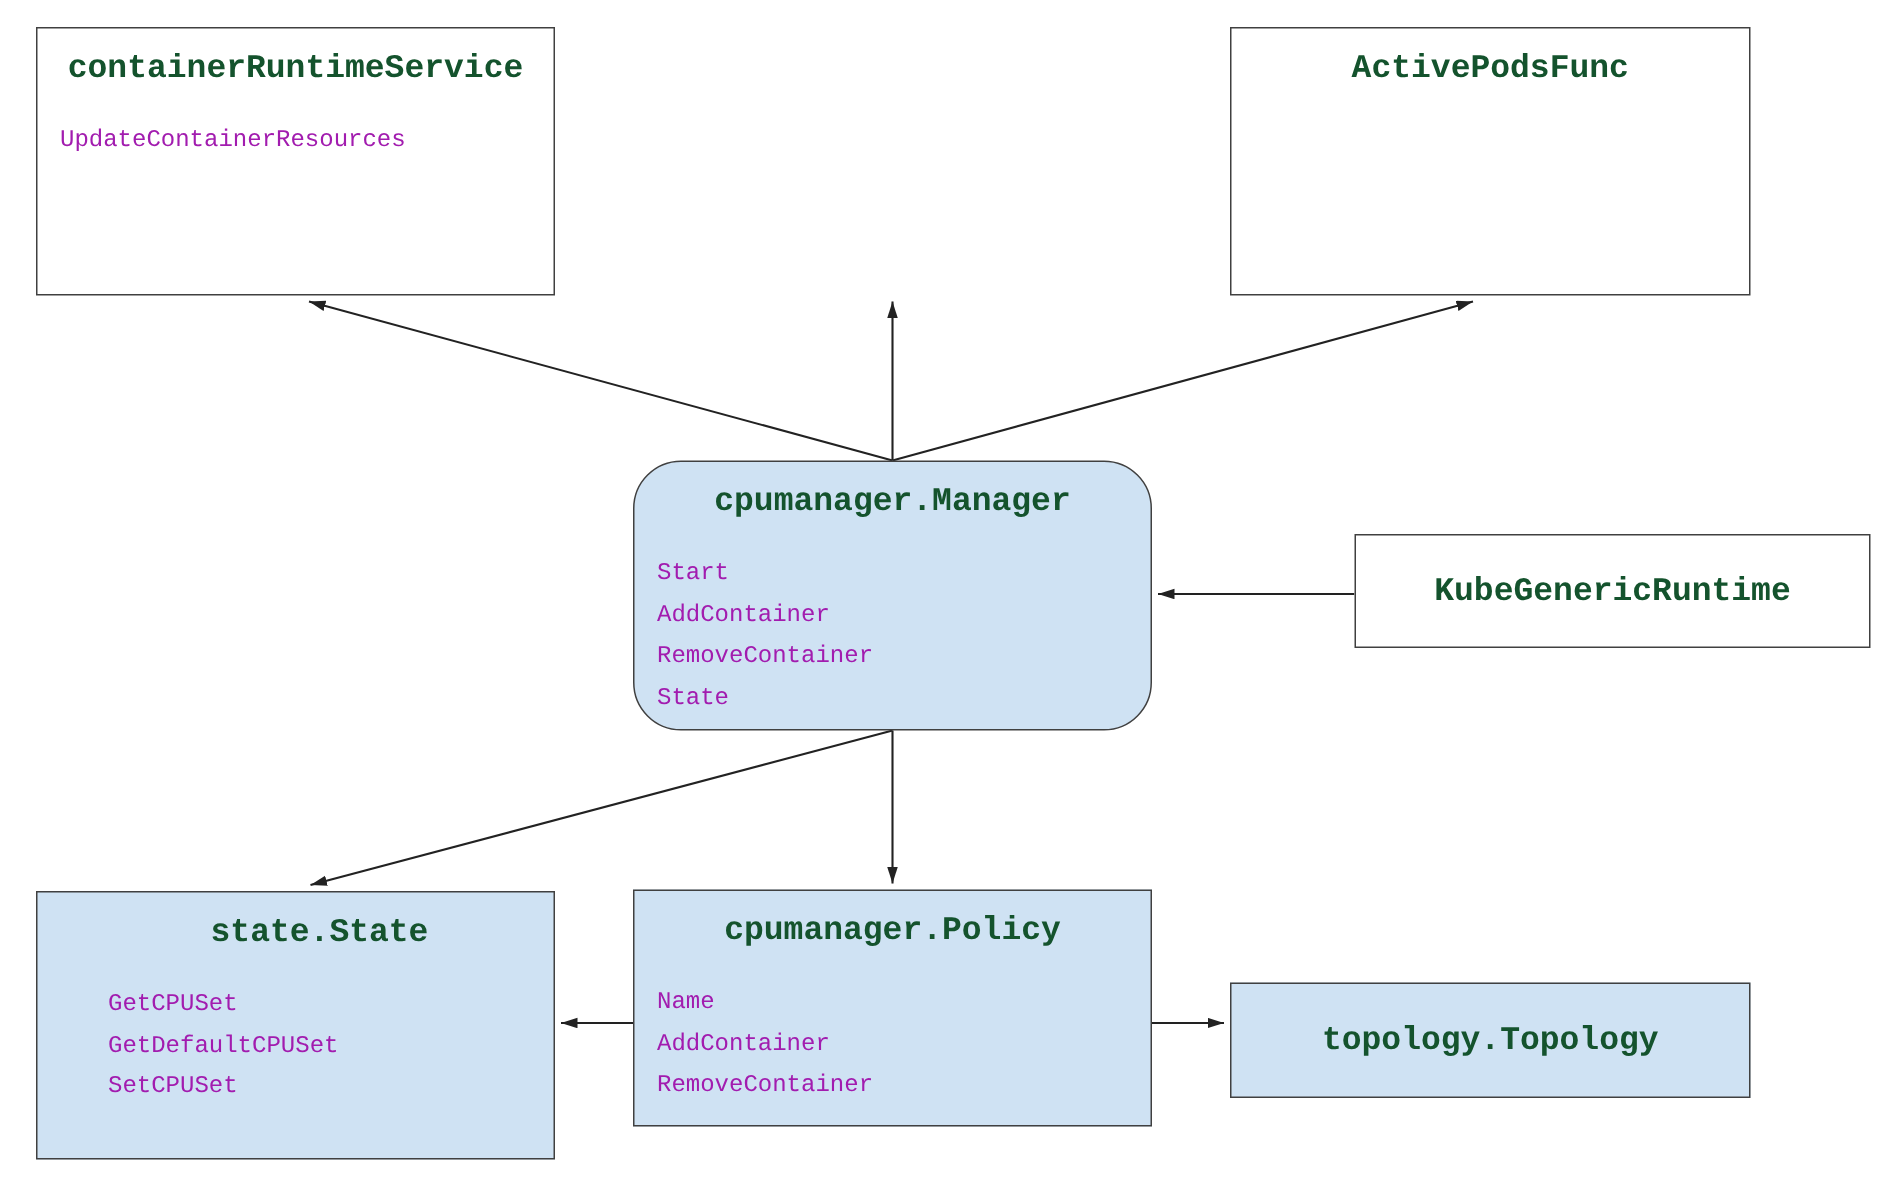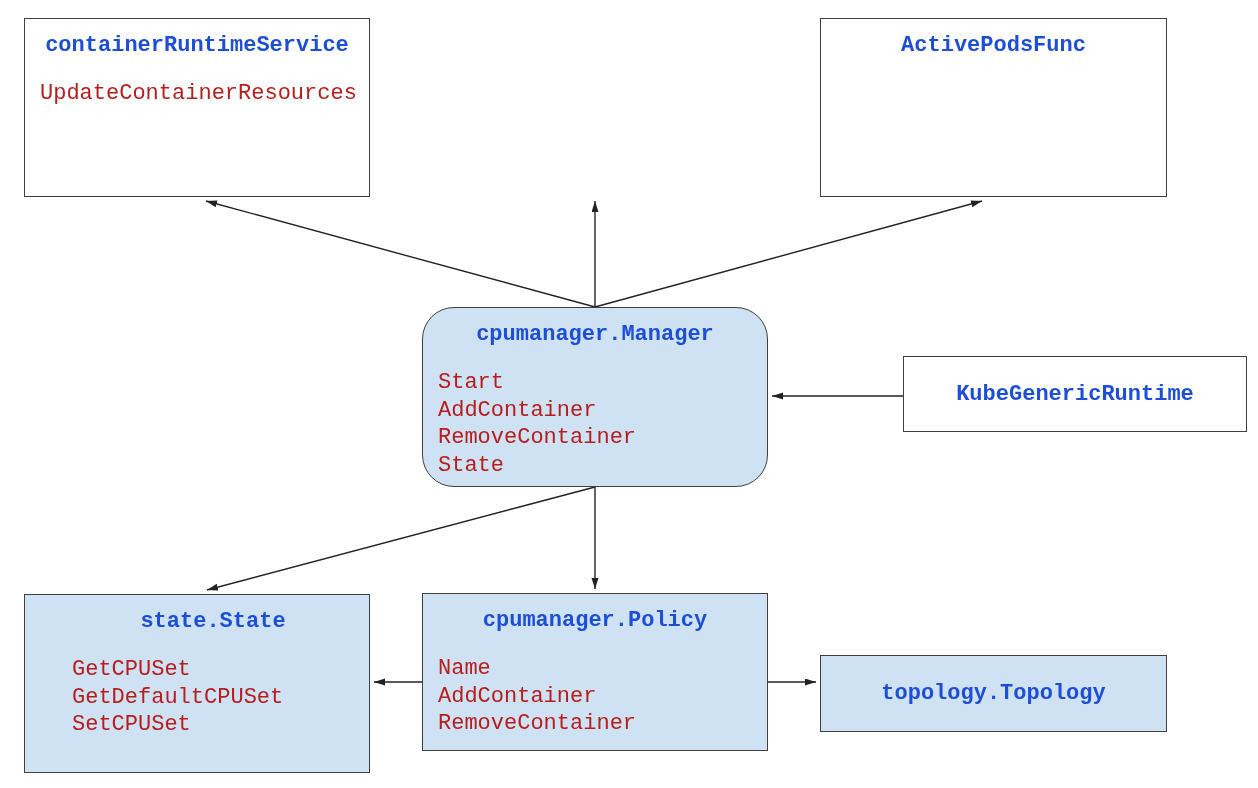--- a/index.html
+++ b/index.html
@@ -22,31 +22,31 @@
     box-sizing: border-box;
     border: 1.5px solid #404040;
     background: #ffffff;
   }
   .node-title {
     text-align: center;
     font-weight: bold;
     font-size: 22px;
     line-height: 27px;
     padding-top: 13px;
-    color: #1d4ed8;
+    color: #14532d;
     white-space: nowrap;
   }
   .node.small { display: flex; align-items: center; justify-content: center; }
   .node.small .node-title { padding-top: 0; text-align: center; }
   .node-methods {
     margin-top: 21px;
     padding-left: 15px;
-    font-size: 22px;
+    font-size: 16px;
     line-height: 27.5px;
-    color: #b91c1c;
+    color: #a21caf;
     white-space: nowrap;
   }
   
   .n0 { left: 24px;  top: 18px;  width: 346px; height: 179px; }
   .n1 { left: 422px; top: 18px;  width: 346px; height: 178px; }
   .n2 { left: 820px; top: 18px;  width: 347px; height: 179px; }
   .n3 { left: 422px; top: 307px; width: 346px; height: 180px; border-radius: 32px; }
   .n4 { left: 903px; top: 356px; width: 344px; height: 76px;  }
   .n5 { left: 24px;  top: 594px; width: 346px; height: 179px; }
   .n6 { left: 422px; top: 593px; width: 346px; height: 158px; }

